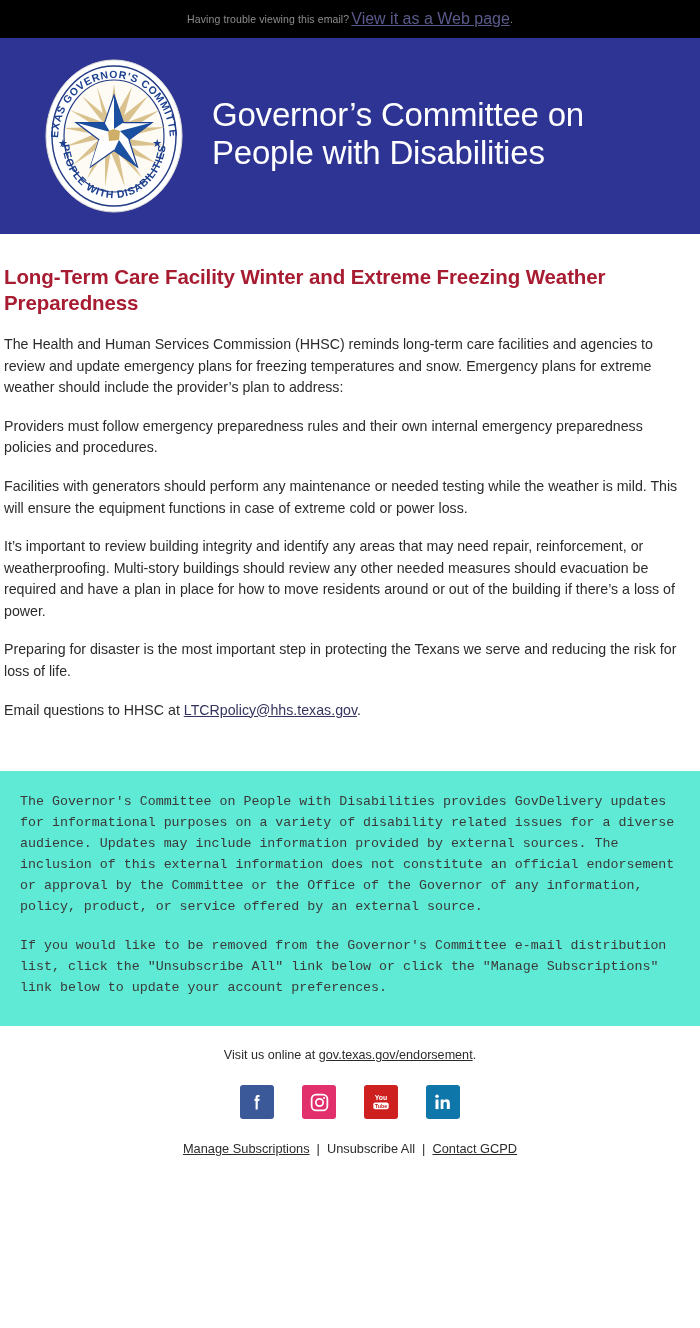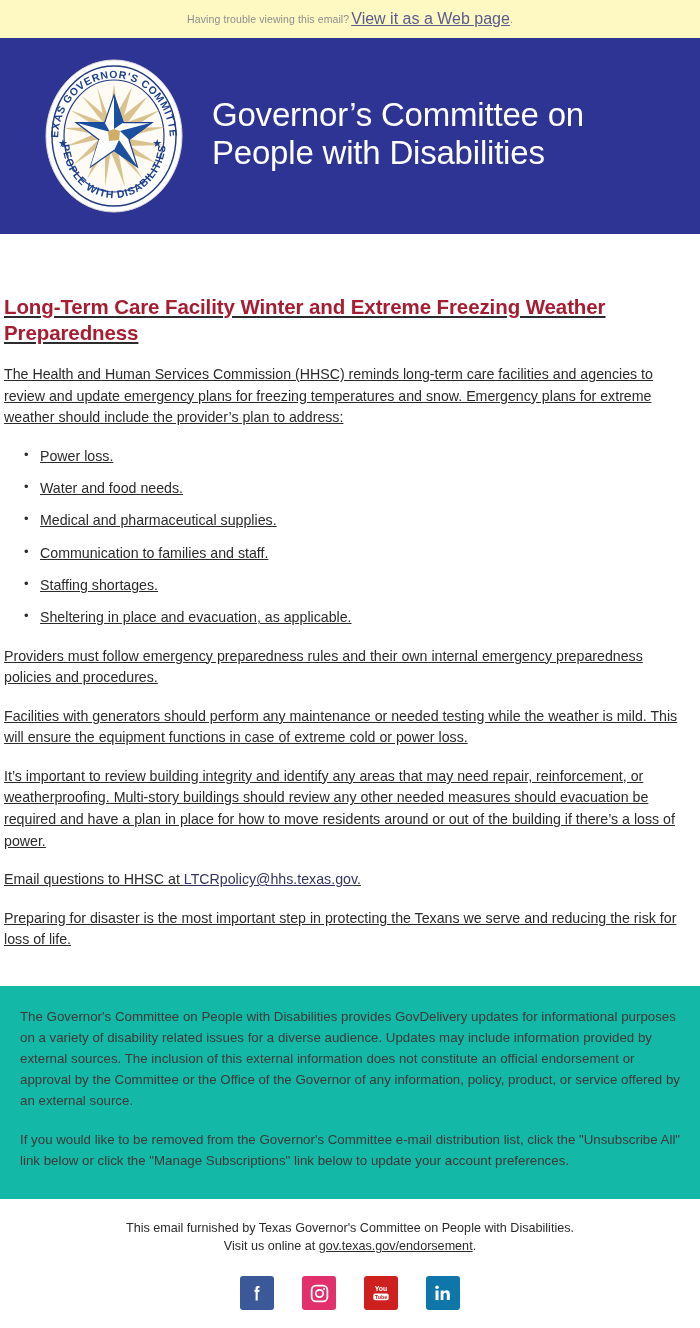--- a/index.html
+++ b/index.html
@@ -18,21 +18,21 @@
     position: relative;
     background: #ffffff;
   }
 
   
   .preheader {
     height: 38px;
     display: flex;
     align-items: center;
     justify-content: center;
-    background: #fef9c3;
+    background: #000000;
   }
   .preheader-text {
     font-size: 10.5px;
     color: #8d8d8d;
     letter-spacing: 0.1px;
   }
   .preheader-link {
     color: #5a5a8c;
     text-decoration: underline;
     margin-left: 2px;
@@ -68,22 +68,21 @@
   .masthead-sub {
     color: #b5badb;
     font-size: 19px;
     font-weight: bold;
     margin-top: 13px;
     letter-spacing: -0.1px;
   }
 
   
   .article {
-    padding: 60px 12px 0 4px;
-    text-decoration: underline;
+    padding: 30px 12px 0 4px;
   }
   .article-heading {
     color: #a81c31;
     font-size: 20.5px;
     font-weight: bold;
     line-height: 1.27;
     margin: 0 0 18px 0;
     letter-spacing: -0.1px;
   }
   .body-p {
@@ -114,23 +113,24 @@
     font-size: 13px;
     color: #2b2b2b;
   }
   .inline-link {
     color: #33355e;
     text-decoration: underline;
   }
 
   
   .disclaimer {
-    background: #14b8a6;
-    margin-top: 35px;
+    background: #5eead4;
+    margin-top: 50px;
     padding: 20px 18px 22px 20px;
+    font-family: Liberation Mono, monospace;
   }
   .disclaimer p {
     font-size: 13.3px;
     line-height: 1.58;
     color: #3a3a3a;
     margin: 0 0 18px 0;
   }
   .disclaimer p:last-child { margin-bottom: 6px; }
 
   
@@ -261,44 +261,35 @@
       <div class="masthead-title">Governor’s Committee on
 People with Disabilities</div>
     </div>
   </div>
 
   <div class="article">
     <h1 class="article-heading">Long-Term Care Facility Winter and Extreme Freezing Weather Preparedness</h1>
 
     <p class="body-p">The Health and Human Services Commission (HHSC) reminds long-term care facilities and agencies to review and update emergency plans for freezing temperatures and snow. Emergency plans for extreme weather should include the provider’s plan to address:</p>
 
-    <ul class="bullets">
-      <li>Power loss.</li>
-      <li>Water and food needs.</li>
-      <li>Medical and pharmaceutical supplies.</li>
-      <li>Communication to families and staff.</li>
-      <li>Staffing shortages.</li>
-      <li>Sheltering in place and evacuation, as applicable.</li>
-    </ul>
 
     <p class="body-p">Providers must follow emergency preparedness rules and their own internal emergency preparedness policies and procedures.</p>
     <p class="body-p">Facilities with generators should perform any maintenance or needed testing while the weather is mild. This will ensure the equipment functions in case of extreme cold or power loss.</p>
     <p class="body-p">It’s important to review building integrity and identify any areas that may need repair, reinforcement, or weatherproofing. Multi-story buildings should review any other needed measures should evacuation be required and have a plan in place for how to move residents around or out of the building if there’s a loss of power.</p>
+    <p class="body-p">Preparing for disaster is the most important step in protecting the Texans we serve and reducing the risk for loss of life.</p>
+
     <p class="body-p"><span>Email questions to HHSC at </span><a class="inline-link" href="#">LTCRpolicy@hhs.texas.gov</a><span>.</span></p>
-
-    <p class="body-p">Preparing for disaster is the most important step in protecting the Texans we serve and reducing the risk for loss of life.</p>
   </div>
 
   <div class="disclaimer">
     <p>The Governor's Committee on People with Disabilities provides GovDelivery updates for informational purposes on a variety of disability related issues for a diverse audience. Updates may include information provided by external sources. The inclusion of this external information does not constitute an official endorsement or approval by the Committee or the Office of the Governor of any information, policy, product, or service offered by an external source.</p>
     <p>If you would like to be removed from the Governor's Committee e-mail distribution list, click the "Unsubscribe All" link below or click the "Manage Subscriptions" link below to update your account preferences.</p>
   </div>
 
   <div class="footer">
-    <div class="footer-line">This email furnished by Texas Governor's Committee on People with Disabilities.</div>
     <div class="footer-line"><span>Visit us online at </span><a class="footer-link" href="#">gov.texas.gov/endorsement</a><span>.</span></div>
 
     <div class="social-row">
       <a class="social-badge" href="#" style="background:#3b5998">
         <svg width="20" height="20" viewBox="0 0 24 24" fill="#ffffff" aria-hidden="true">
           <path d="M15.1 8.2h-2.2V6.9c0-.6.4-.8.7-.8h1.4V3.6h-2c-2.2 0-2.7 1.6-2.7 2.7v1.9H9v2.6h1.3V21h2.6v-10.2h1.9l.3-2.6z"></path>
         </svg>
       </a>
       <a class="social-badge" href="#" style="background:#e1306c">
         <svg width="21" height="21" viewBox="0 0 24 24" fill="none" stroke="#ffffff" stroke-width="2" aria-hidden="true">

